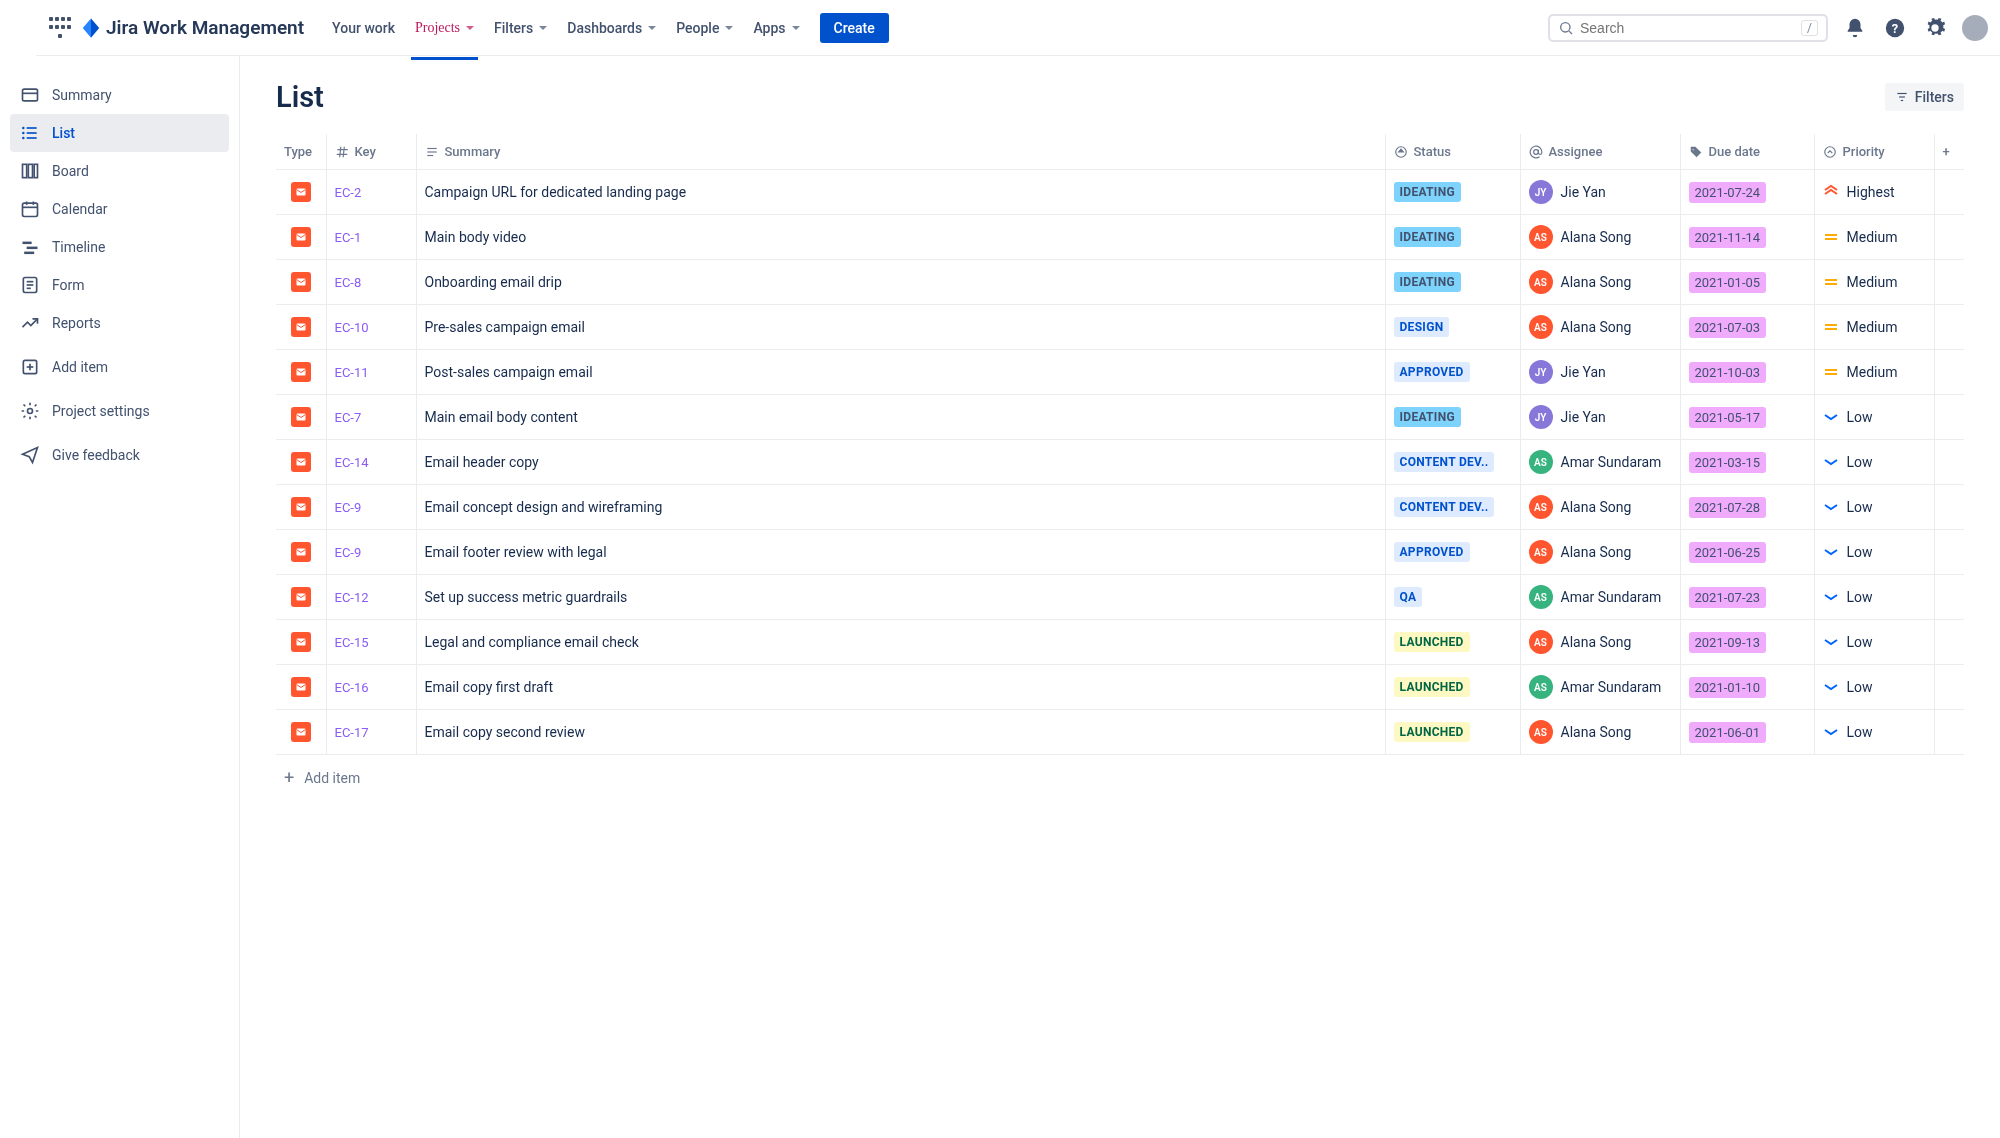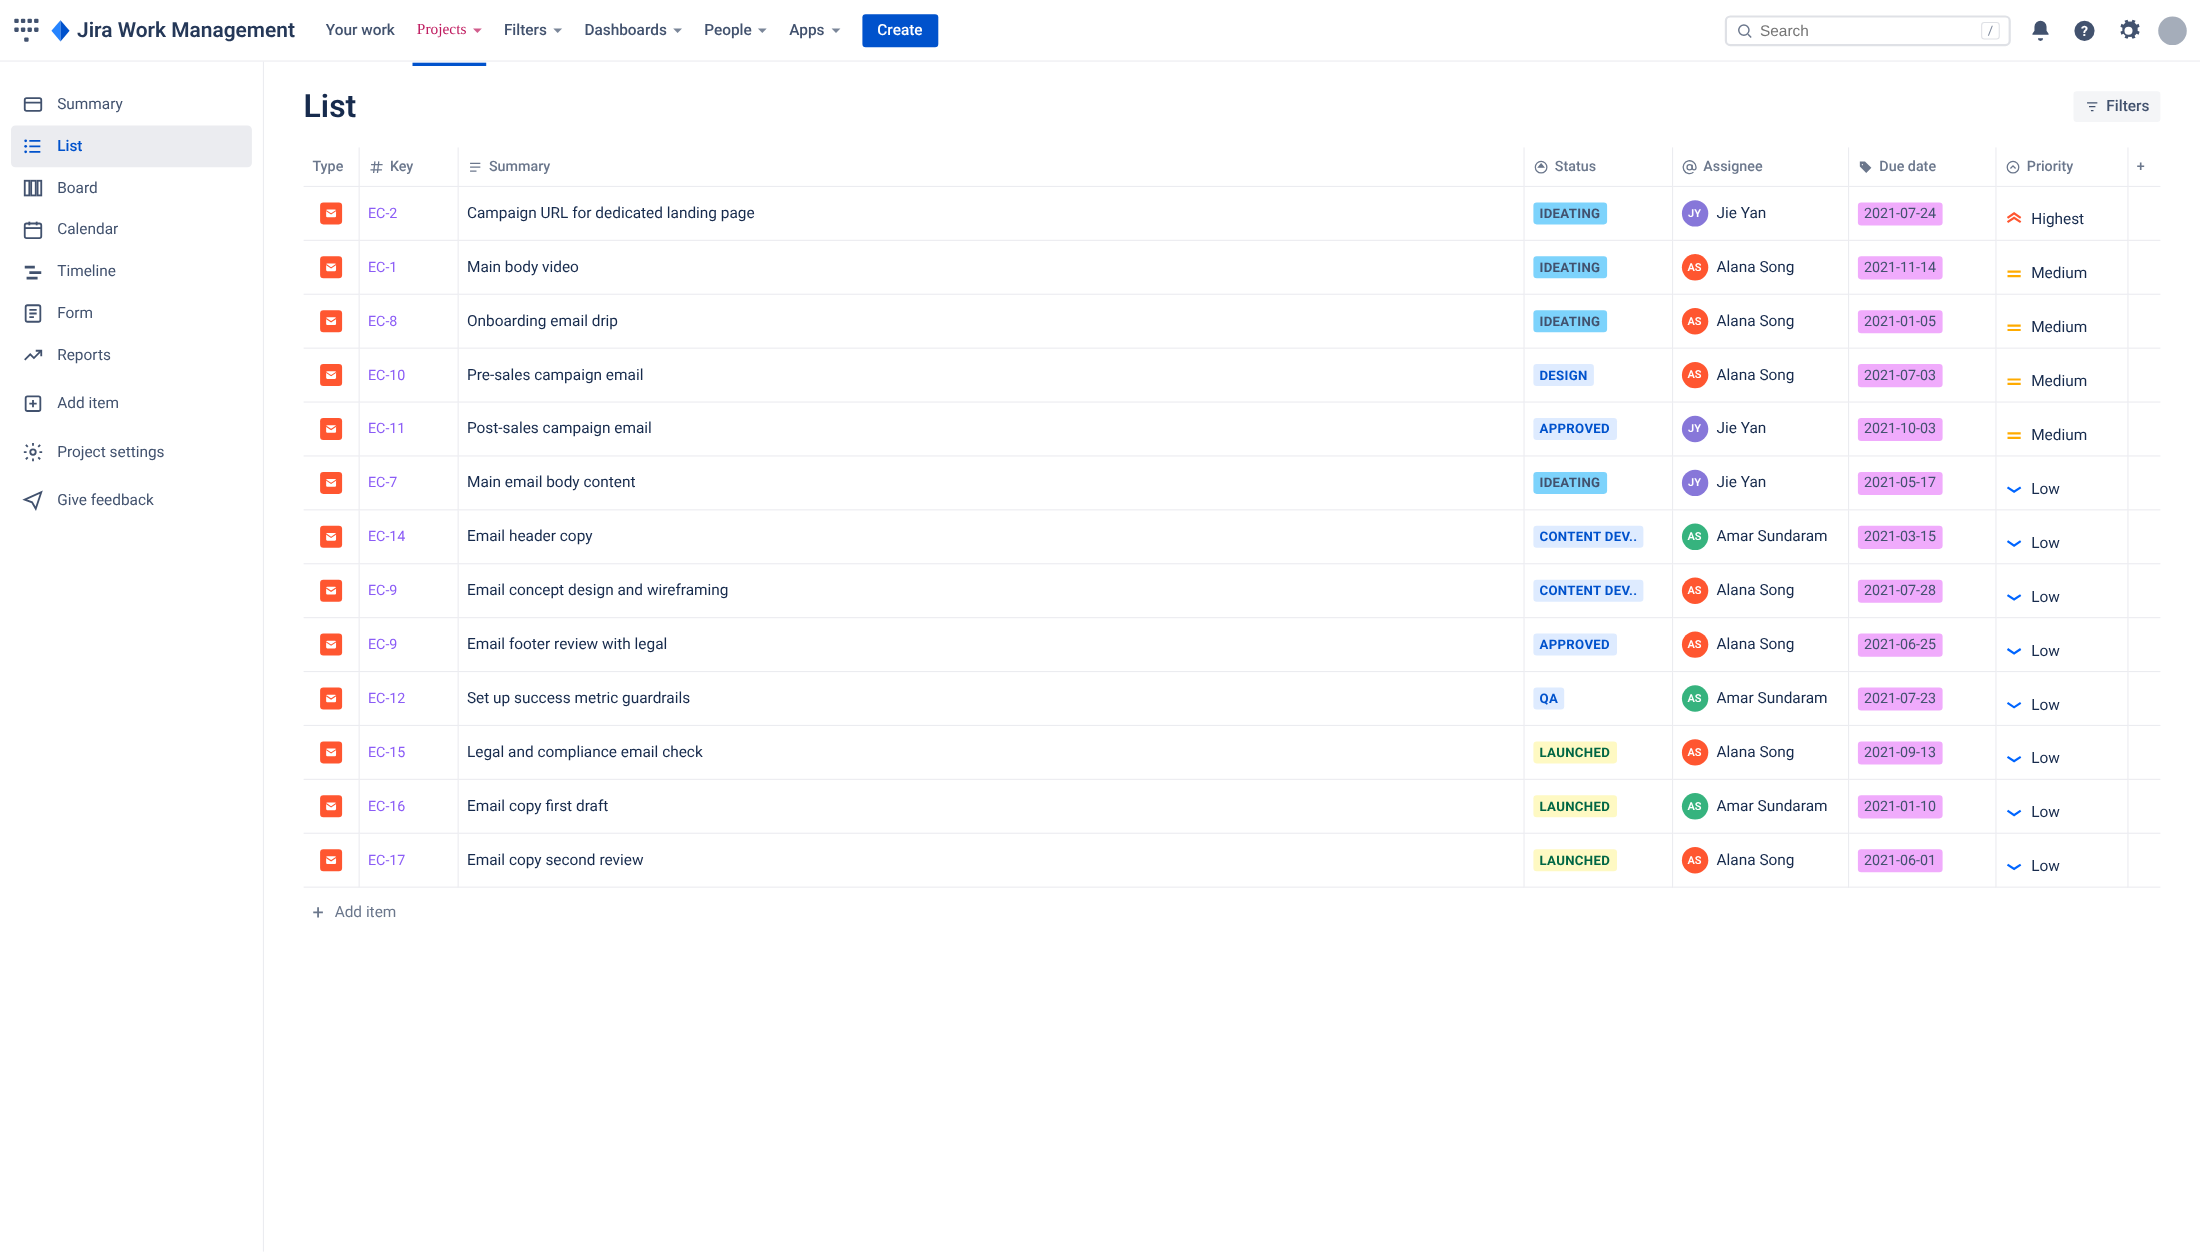--- a/index.html
+++ b/index.html
@@ -1,32 +1,32 @@
 <!DOCTYPE html>
 <html><head>
 <meta charset="utf-8">
 <style>
 * { box-sizing: border-box; margin: 0; padding: 0; }
 body { font-family: -apple-system, BlinkMacSystemFont, "Segoe UI", Roboto, sans-serif; background: #fff; color: #172B4D; font-size: 14px; }
 
 
-.topnav { display: flex; align-items: center; height: 56px; padding: 0 12px; border-bottom: 1px solid #EBECF0; white-space: nowrap; }
+.topnav { display: flex; align-items: center; height: 56px; padding: 0 12px; border-bottom: 1px solid #EBECF0; white-space: nowrap; margin-left: 36px; }
 .topnav .apps-icon { width: 24px; height: 24px; display: flex; flex-wrap: wrap; gap: 2px; align-items: center; justify-content: center; margin-right: 8px; cursor: pointer; }
 .topnav .apps-icon span { width: 4px; height: 4px; background: #42526E; border-radius: 1px; }
 .logo { display: flex; align-items: center; gap: 4px; margin-right: 20px; }
 .logo svg { fill: #2684FF; }
 .logo-text { font-weight: 600; font-size: 19px; color: #253858; }
 .nav-items { display: flex; align-items: center; gap: 4px; }
 .nav-item { padding: 6px 8px; color: #42526E; font-weight: 500; cursor: pointer; border-radius: 3px; display: flex; align-items: center; gap: 4px; }
 .nav-item.active { color: #be185d; position: relative; font-family: Liberation Serif, serif; }
 .nav-item.active::after { content:""; position:absolute; bottom:-18px; left:4px; right:4px; height:3px; background:#0052CC; }
 .caret { width: 0; height: 0; border-left: 4px solid transparent; border-right: 4px solid transparent; border-top: 4px solid currentColor; margin-left: 2px; opacity: 0.7; }
 .btn-create { background: #0052CC; color: #fff; font-weight: 500; padding: 7px 14px; border-radius: 3px; margin-left: 12px; cursor: pointer; }
 .spacer { flex: 1; }
-.search { display: flex; align-items: center; border: 2px solid #DFE1E6; border-radius: 5px; padding: 4px 8px; width: 260px; color: #7A869A; gap: 6px; }
+.search { display: flex; align-items: center; border: 2px solid #DFE1E6; border-radius: 5px; padding: 4px 8px; width: 280px; color: #7A869A; gap: 6px; }
 .search input { border: none; outline: none; flex: 1; font-size: 14px; color: #172B4D; }
 .search .slash { border: 1px solid #DFE1E6; border-radius: 3px; padding: 0 5px; font-size: 12px; color: #7A869A; }
 .topright { display: flex; align-items: center; gap: 14px; margin-left: 14px; }
 .icon-btn { width: 26px; height: 26px; display: flex; align-items: center; justify-content: center; color: #42526E; cursor: pointer; }
 .avatar-top { width: 26px; height: 26px; border-radius: 50%; background: #A5ADBA; }
 
 
 .layout { display: flex; }
 .sidebar { width: 240px; border-right: 1px solid #EBECF0; padding: 20px 10px; min-height: calc(100vh - 56px); }
 .proj-head { display:flex; align-items:center; gap:10px; padding: 0 6px 18px 6px; }
@@ -53,21 +53,21 @@
 .th-inner { display:flex; align-items:center; gap:6px; }
 .type-icon { width:20px; height:20px; border-radius:3px; background:#FF5630; display:inline-flex; align-items:center; justify-content:center; color:#fff; }
 .key-txt { color:#8b5cf6; font-size:13px; }
 .status-badge { display:inline-block; padding:3px 6px; border-radius:3px; font-size:12px; font-weight:700; letter-spacing:0.3px; }
 .status-gray { background:#7dd3fc; color:#42526E; }
 .status-blue { background:#DEEBFF; color:#0052CC; }
 .status-green { background:#fef9c3; color:#006644; }
 .assignee { display:flex; align-items:center; gap:8px; }
 .avatar { width:24px; height:24px; border-radius:50%; display:flex; align-items:center; justify-content:center; font-size:10px; font-weight:600; color:#fff; }
 .date-pill { background:#f0abfc; padding:3px 6px; border-radius:3px; color:#42526E; font-size:13px; }
-.prio { display:flex; align-items:center; gap:8px;margin-top:12px; }
+.prio { display:flex; align-items:center; gap:8px; }
 .prio-icon { width:16px; height:16px; display:flex; align-items:center; justify-content:center; }
 .add-col { width:28px; color:#6B778C; font-size:18px; text-align:center; cursor:pointer; }
 .add-item-row { display:flex; align-items:center; gap:10px; padding:12px 8px; color:#6B778C; cursor:pointer; }
 
 .col-type { width:50px; text-align:center; }
 .col-key { width:90px; }
 .col-summary { }
 .col-status { width:135px; }
 .col-assignee { width:160px; }
 .col-due { width:134px; }

